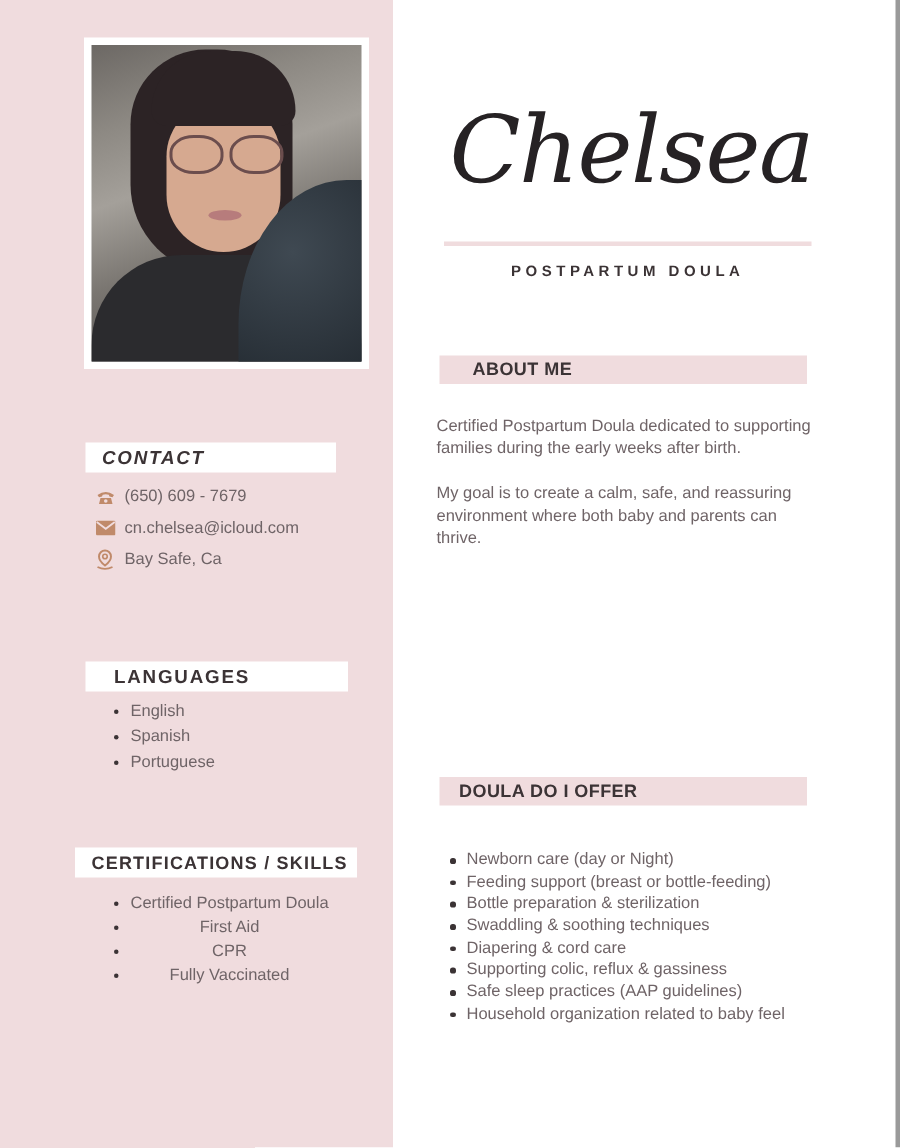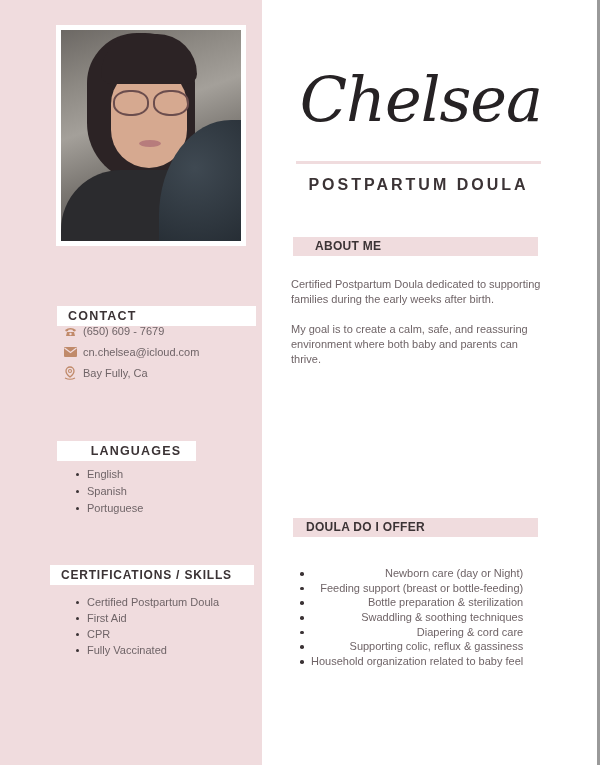--- a/index.html
+++ b/index.html
@@ -18,49 +18,49 @@
   .photo .face { position: absolute; left: 50px; top: 38px; width: 76px; height: 100px; border-radius: 38px 38px 40px 40px; background: #d6a990; }
   .photo .bangs { position: absolute; left: 40px; top: 4px; width: 96px; height: 50px; border-radius: 40px 40px 10px 10px; background: #2c2325; }
   .photo .glasses-l { position: absolute; left: 52px; top: 60px; width: 36px; height: 26px; border: 2px solid #6b4d4d; border-radius: 45%; }
   .photo .glasses-r { position: absolute; left: 92px; top: 60px; width: 36px; height: 26px; border: 2px solid #6b4d4d; border-radius: 45%; }
   .photo .lips { position: absolute; left: 78px; top: 110px; width: 22px; height: 7px; border-radius: 50%; background: #b77c7c; }
   .photo .shirt { position: absolute; left: 0; top: 140px; width: 180px; height: 80px; border-radius: 60px 60px 0 0; background: #2b2b2e; }
   .photo .wheel { position: absolute; left: 98px; top: 90px; width: 120px; height: 160px; border-radius: 60% 0 0 0; background: radial-gradient(circle at 30% 30%, #3f4952 0%, #232a31 70%); }
 
   
   .side-header { position: absolute; background: #ffffff; height: 20px; font-weight: bold; font-size: 12.5px; letter-spacing: 1.2px; color: #3b3335; line-height: 20px; }
-  .contact-header { left: 57px; top: 306px; width: 199px; padding-left: 11px; }
-  .lang-header { left: 57px; top: 441px; width: 139px; padding-left: 19px; text-align: center; }
-  .cert-header { left: 50px; top: 565px; width: 204px; padding-left: 11px; letter-spacing: 0.8px; font-size: 12px; }
+  .contact-header { left: 57px; top: 295px; width: 167px; padding-left: 11px; font-style: italic; }
+  .lang-header { left: 57px; top: 441px; width: 175px; padding-left: 19px; }
+  .cert-header { left: 50px; top: 565px; width: 188px; padding-left: 11px; letter-spacing: 0.8px; font-size: 12px; }
 
   .contact-list { position: absolute; left: 63px; top: 321px; list-style: none; }
   .contact-item { display: flex; align-items: center; height: 20px; margin-bottom: 1px; font-size: 11px; color: #6f6467; }
   .contact-item .icon { width: 14px; height: 14px; margin-right: 6px; display: inline-flex; align-items: center; justify-content: center; }
   .contact-item.email .icon { margin-right: 6px; }
 
   .side-list { position: absolute; list-style: none; font-size: 11px; color: #6f6467; }
   .side-list li { height: 17px; line-height: 17px; position: relative; padding-left: 13px; }
   .side-list li::before { content: ""; position: absolute; left: 2px; top: 7px; width: 3px; height: 3px; border-radius: 50%; background: #3b3335; }
   .lang-list { left: 74px; top: 466px; }
   .cert-list { left: 74px; top: 594px; }
-  .cert-list li { height: 16px; line-height: 16px; }
+  .cert-list li { height: 16px; line-height: 16px; text-align: center; }
 
   
   .name { position: absolute; left: 296px; top: 55px; width: 246px; text-align: right; font-family: "DejaVu Serif", serif; font-style: italic; font-size: 62px; color: #262224; line-height: 90px; letter-spacing: -1px; }
   .name-rule { position: absolute; left: 296px; top: 161px; width: 245px; height: 3px; background: #f0dcde; }
-  .subtitle { position: absolute; left: 296px; top: 176px; width: 245px; text-align: center; font-size: 16px; font-weight: bold; letter-spacing: 3px; color: #3b3335; }
+  .subtitle { position: absolute; left: 296px; top: 176px; width: 245px; text-align: center; font-size: 10px; font-weight: bold; letter-spacing: 3px; color: #3b3335; }
 
   .main-header { position: absolute; left: 293px; width: 245px; height: 19px; background: #f0dcde; font-weight: bold; font-size: 12px; color: #3b3335; line-height: 19px; letter-spacing: 0.3px; }
   .about-header { top: 237px; padding-left: 22px; }
   .offer-header { top: 518px; padding-left: 13px; }
 
   .about-text { position: absolute; left: 291px; top: 277px; width: 255px; font-size: 11px; line-height: 15px; color: #6f6467; }
   .about-text p { margin-bottom: 15px; }
 
-  .offer-list { position: absolute; left: 298px; top: 566px; list-style: none; font-size: 11px; color: #6f6467; text-align: right; }
+  .offer-list { position: absolute; left: 298px; top: 566px; list-style: none; font-size: 11px; color: #6f6467; }
   .offer-list li { height: 14.7px; line-height: 14.7px; position: relative; padding-left: 13px; white-space: nowrap; }
   .offer-list li::before { content: ""; position: absolute; left: 2px; top: 6px; width: 3.5px; height: 3.5px; border-radius: 50%; background: #3b3335; }
 </style>
 </head>
 <body>
 
 <div class="page">
   <div class="sidebar">
 
     <div class="photo-frame">
@@ -98,21 +98,21 @@
         <span>cn.chelsea@icloud.com</span>
       </li>
       <li class="contact-item">
         <span class="icon">
           <svg width="12" height="14" viewBox="0 0 12 14">
               <path d="M6 1 A4 4 0 0 1 10 5 C10 8 6 11 6 11 C6 11 2 8 2 5 A4 4 0 0 1 6 1 Z" fill="none" stroke="#c08a6a" stroke-width="1.3"></path>
               <circle cx="6" cy="5" r="1.5" fill="none" stroke="#c08a6a" stroke-width="1.1"></circle>
               <path d="M1 12 Q6 14.5 11 12" stroke="#c08a6a" stroke-width="1.2" fill="none"></path>
             </svg>
         </span>
-        <span>Bay Fully, Ca</span>
+        <span>Bay Safe, Ca</span>
       </li>
     </ul>
 
     <div class="side-header lang-header">LANGUAGES</div>
     <ul class="side-list lang-list">
       <li>English</li>
       <li>Spanish</li>
       <li>Portuguese</li>
     </ul>
 
@@ -136,17 +136,18 @@
   </div>
 
   <div class="main-header offer-header">DOULA DO I OFFER</div>
   <ul class="offer-list">
     <li>Newborn care (day or Night)</li>
     <li>Feeding support (breast or bottle-feeding)</li>
     <li>Bottle preparation &amp; sterilization</li>
     <li>Swaddling &amp; soothing techniques</li>
     <li>Diapering &amp; cord care</li>
     <li>Supporting colic, reflux &amp; gassiness</li>
+    <li>Safe sleep practices (AAP guidelines)</li>
     <li>Household organization related to baby feel</li>
   </ul>
 
   <div class="right-edge"></div>
 </div>
 
 </body></html>

